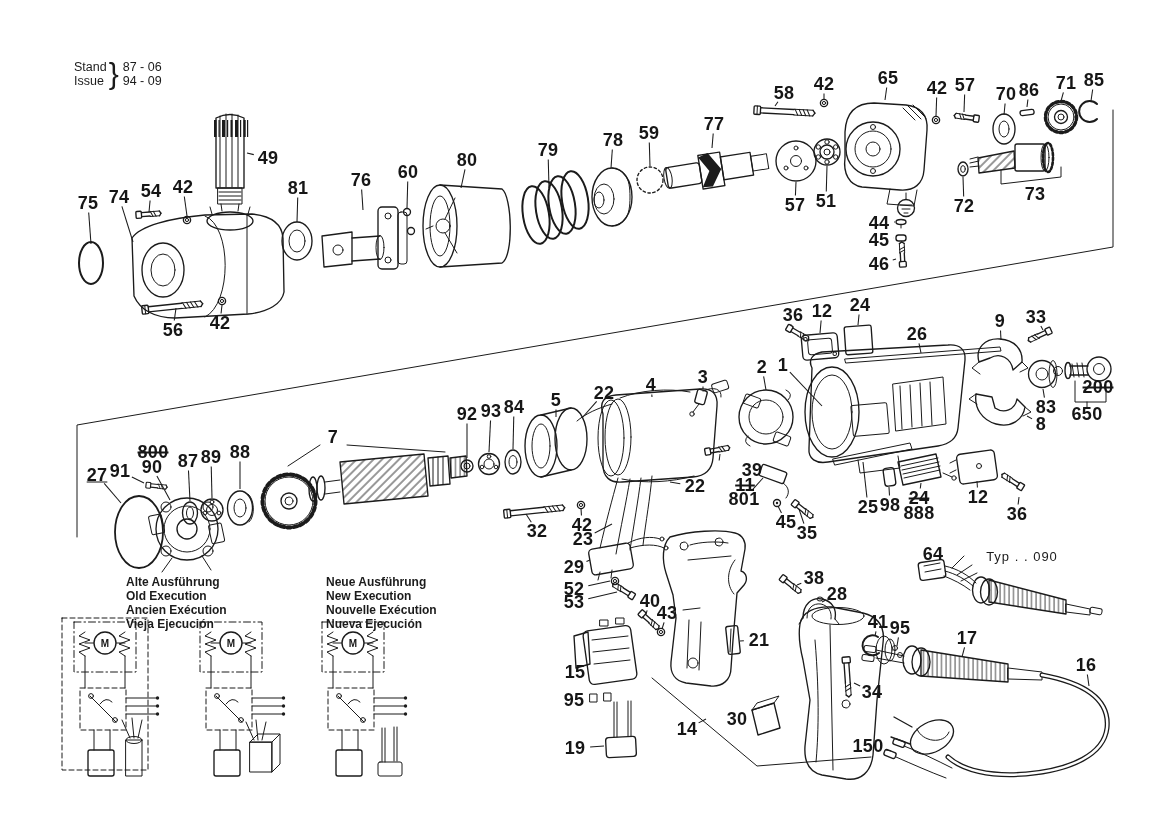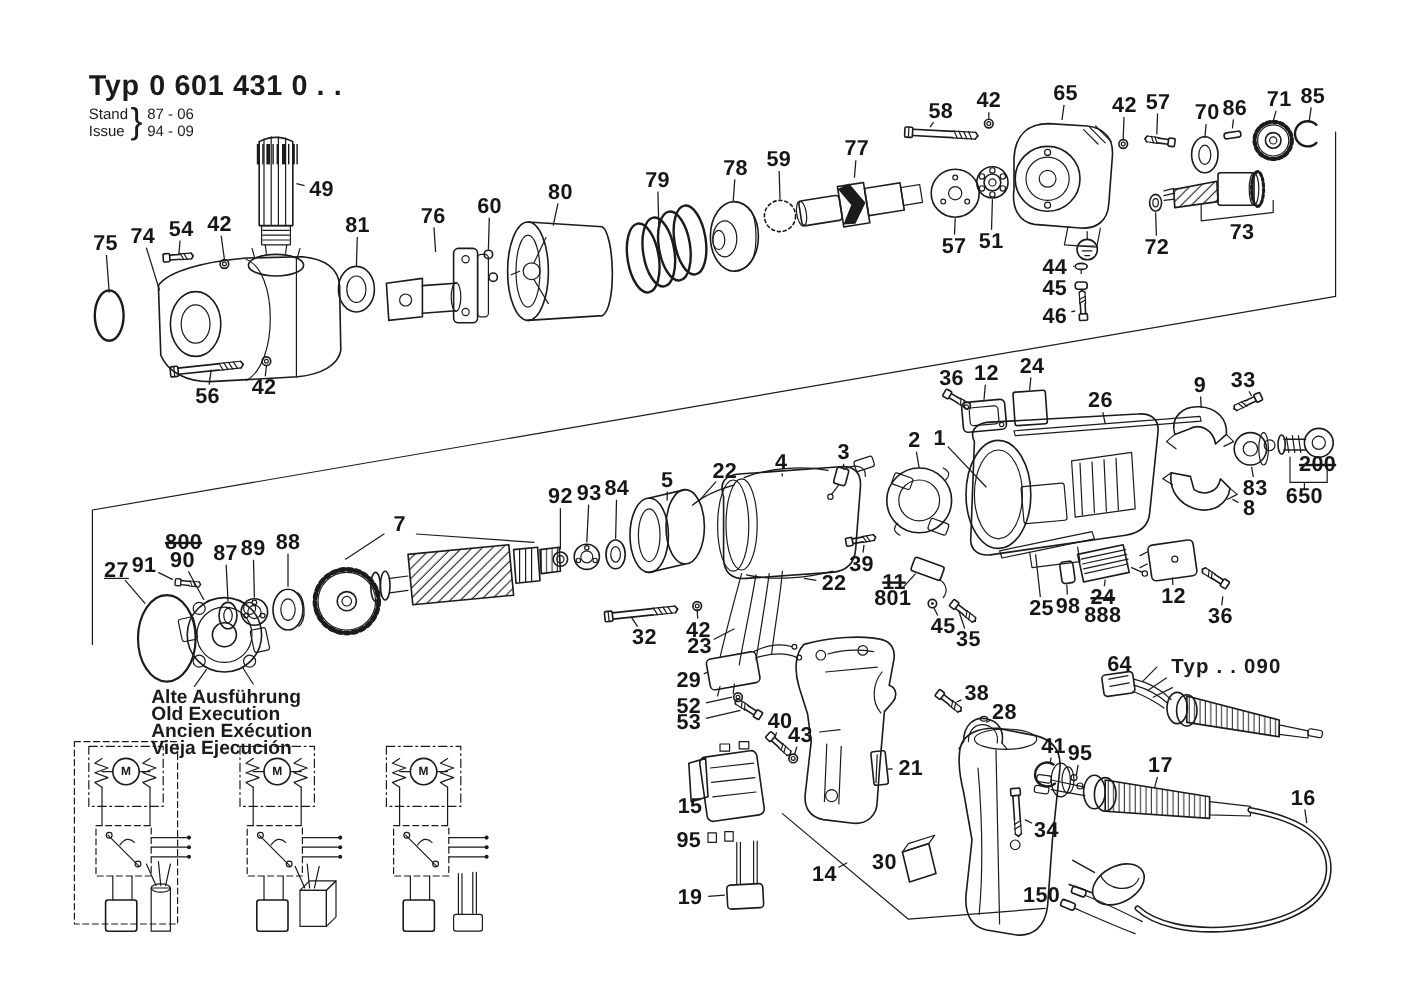--- a/index.html
+++ b/index.html
@@ -10,22 +10,22 @@
   .plabel{position:absolute;transform:translate(-50%,-50%);font-weight:bold;font-size:18px;
           white-space:nowrap;color:#161616;letter-spacing:0.3px;}
   .plabel.struck{text-decoration:line-through;text-decoration-thickness:2px;text-align:right;}
   .plabel.msym{font-size:10px;letter-spacing:0;}
   .title-block{position:absolute;left:74px;top:58px;}
   .typ-line{font-size:24px;font-weight:bold;letter-spacing:0.5px;}
   .typ{margin-right:8px;}
   .si{display:flex;align-items:center;margin-top:2px;font-size:12.5px;line-height:14px;}
   .si-brace{font-size:30px;font-weight:400;margin:0 4px 0 2px;}
   .variant-title{position:absolute;left:1022px;top:556px;transform:translate(-50%,-50%);
-                 font-size:17px;font-weight:bold;letter-spacing:1px;white-space:nowrap;}
-  .legend{position:absolute;font-size:16px;font-weight:bold;line-height:14px;white-space:nowrap;}
+                 font-size:13px;font-weight:normal;letter-spacing:1px;white-space:nowrap;}
+  .legend{position:absolute;font-size:12px;font-weight:bold;line-height:14px;white-space:nowrap;}
   .footnote{position:absolute;left:418px;top:738px;font-size:12.5px;font-weight:400;line-height:16.5px;white-space:nowrap;}
   
   .thin{stroke-width:1;}
   .th2{stroke-width:2;}
   .dd{stroke-dasharray:7 3 1.5 3;}
   .dash{stroke-dasharray:5 3;}
   #leader-svg line{stroke:#1b1b1b;stroke-width:1.05;}
 </style>
 </head>
 <body>
@@ -738,21 +738,21 @@
       <div class="plabel struck" style="left: 1098px; top: 387px;">200</div>
       <div class="plabel" style="left: 1087px; top: 414px;">650</div>
       <div class="plabel" style="left: 333px; top: 437px;">7</div>
       <div class="plabel struck" style="left: 153px; top: 452px;">800</div>
       <div class="plabel" style="left: 152px; top: 467px;">90</div>
       <div class="plabel" style="left: 97px; top: 475px; text-decoration: underline;">27</div>
       <div class="plabel" style="left: 120px; top: 471px;">91</div>
       <div class="plabel" style="left: 188px; top: 461px;">87</div>
       <div class="plabel" style="left: 211px; top: 457px;">89</div>
       <div class="plabel" style="left: 240px; top: 452px;">88</div>
-      <div class="plabel" style="left: 718px; top: 470px;">39</div>
+      <div class="plabel" style="left: 752px; top: 470px;">39</div>
       <div class="plabel" style="left: 695px; top: 486px;">22</div>
       <div class="plabel struck" style="left: 745px; top: 485px;">11</div>
       <div class="plabel" style="left: 744px; top: 499px;">801</div>
       <div class="plabel" style="left: 786px; top: 522px;">45</div>
       <div class="plabel" style="left: 807px; top: 533px;">35</div>
       <div class="plabel" style="left: 868px; top: 507px;">25</div>
       <div class="plabel" style="left: 890px; top: 505px;">98</div>
       <div class="plabel struck" style="left: 919px; top: 498px;">24</div>
       <div class="plabel" style="left: 919px; top: 513px;">888</div>
       <div class="plabel" style="left: 978px; top: 497px;">12</div>
@@ -779,23 +779,20 @@
       <div class="plabel" style="left: 933px; top: 554px;">64</div>
       <div class="plabel" style="left: 967px; top: 638px;">17</div>
       <div class="plabel" style="left: 1086px; top: 665px;">16</div>
       <div class="plabel" style="left: 868px; top: 746px;">150</div>
       <div class="plabel msym" style="left: 105px; top: 643px;">M</div>
       <div class="plabel msym" style="left: 231px; top: 643px;">M</div>
       <div class="plabel msym" style="left: 353px; top: 643px;">M</div>
     </div>
 
 <div class="title-block">
-  <div class="typ-line">
-    <span class="typ">Typ</span><span>0 601 431 0 . .</span>
-  </div>
   <div class="si">
     <div>
       <div>Stand</div>
       <div>Issue</div>
     </div>
     <div class="si-brace">}</div>
     <div>
       <div>87 - 06</div>
       <div>94 - 09</div>
     </div>
@@ -804,15 +801,21 @@
 
 <div class="variant-title">Typ . . 090</div>
 
 <div class="legend" style="left:126px;top:575px">
   <div>Alte Ausführung</div>
   <div>Old Execution</div>
   <div>Ancien Exécution</div>
   <div>Vieja Ejecución</div>
 </div>
 
-
-
+<div class="legend" style="left:326px;top:575px">
+  <div>Neue Ausführung</div>
+  <div>New Execution</div>
+  <div>Nouvelle Exécution</div>
+  <div>Nueva Ejecución</div>
 </div>
 
+
+</div>
+
 </body></html>

